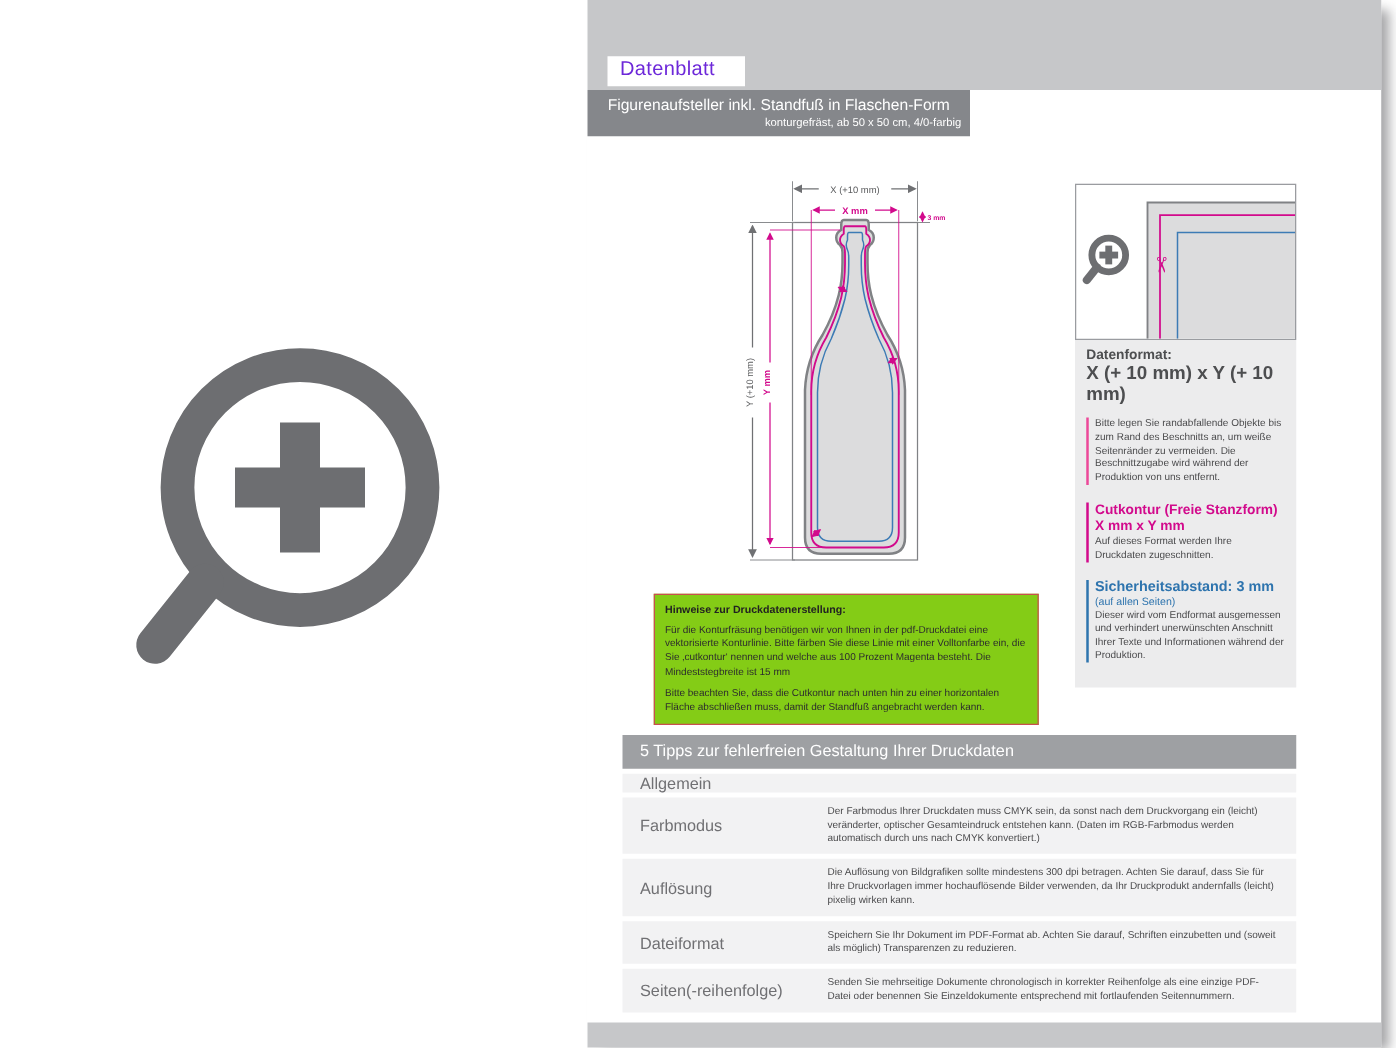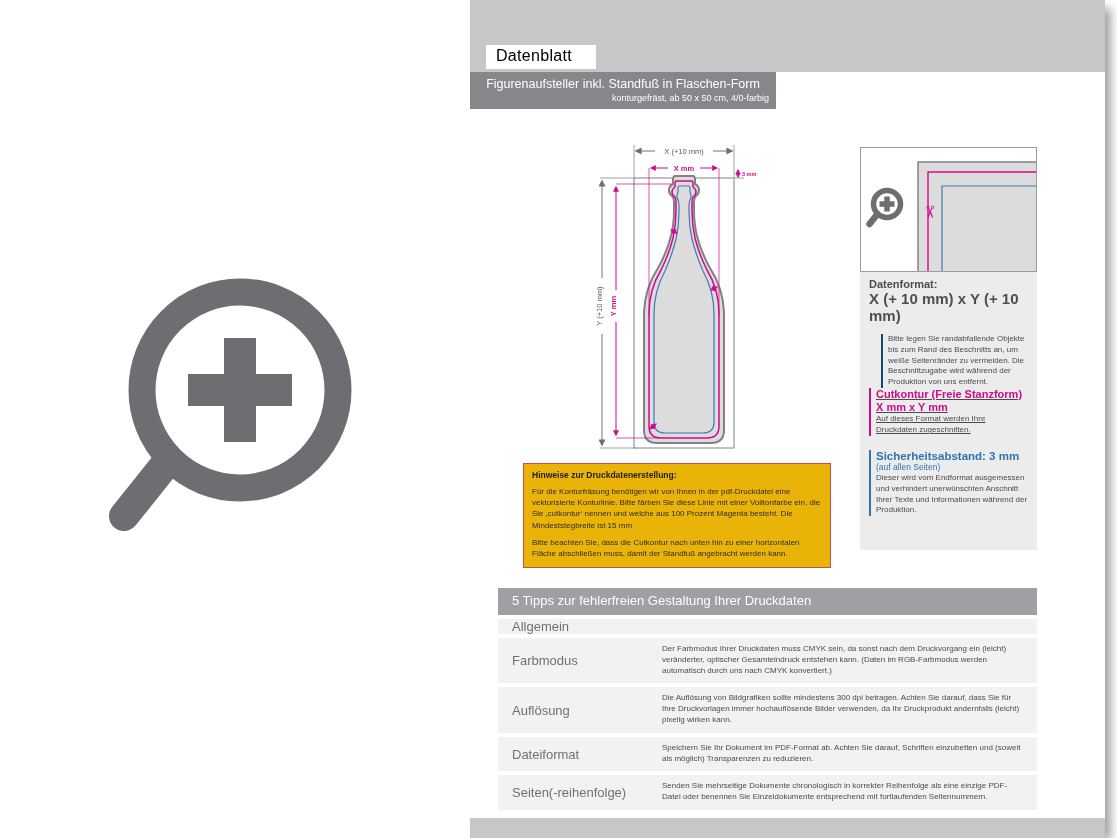--- a/index.html
+++ b/index.html
@@ -12,46 +12,46 @@
   
   .big-zoom{position:absolute;left:98px;top:272px;}
 
   
   .page{
     position:absolute;left:470px;top:0;width:635px;height:838px;background:#fff;
     box-shadow:9px 5px 9px -3px rgba(90,90,92,0.55);
   }
   .band-top{position:absolute;left:0;top:0;width:635px;height:72px;background:#c6c7c9;}
   .datenblatt{
-    position:absolute;left:16px;top:45px;background:#fff;color:#000000;
+    position:absolute;left:16px;top:45px;background:#fff;color:#6d28d9;
     font-size:16px;padding:2px 24px 4px 10px;letter-spacing:.3px;
   }
   .title-band{position:absolute;left:0;top:72px;width:306px;height:37px;background:#85878b;color:#fff;}
   .title-line{text-align:center;font-size:12.5px;margin-top:5px;white-space:nowrap;}
   .subtitle-line{text-align:right;font-size:9px;padding-right:7px;margin-top:2px;}
 
   .diagram-svg{position:absolute;left:122px;top:140px;}
 
   .hinweise{
-    position:absolute;left:53px;top:463px;width:290px;background:#eab308;
+    position:absolute;left:53px;top:475px;width:290px;background:#84cc16;
     border:1.5px solid #c94f4f;padding:4px 8px 2px 8px;
   }
   .hinweise h4{font-size:8.5px;margin:2px 0 6px;color:#222;font-weight:bold;}
   .hinweise p{font-size:8px;margin:0 0 6px;line-height:1.4;color:#2d2d2d;}
 
   .info-panel{
     position:absolute;left:390px;top:147px;width:177px;height:403px;background:#ececed;
   }
   .corner-box{width:177px;height:125px;background:#fff;border:1px solid #9a9ca0;box-sizing:border-box;}
   .panel-body{padding:6px 9px 0 9px;}
   .df-heading{font-size:11px;font-weight:bold;color:#4d4e50;margin:0;}
   .df-sub{font-size:15px;font-weight:bold;color:#4d4e50;margin:0 0 2px;}
   .pbody{font-size:8px;color:#4b4b4d;line-height:1.35;margin:0;}
-  .note{border-left:2px solid #0c4a6e;padding-left:5px;margin-top:10px;margin-left:12px;}
-  .cut-block{border-left:2px solid #d20a8c;padding-left:5px;text-decoration:underline;}
+  .note{border-left:2px solid #ec4899;padding-left:5px;margin-top:10px;}
+  .cut-block{border-left:2px solid #d20a8c;padding-left:5px;margin-top:14px;}
   .cut-h{font-size:11px;font-weight:bold;color:#d20a8c;margin:0;line-height:1.2;}
   .safe-block{border-left:2px solid #2e74ae;padding-left:5px;margin-top:14px;}
   .safe-h{font-size:11.5px;font-weight:bold;color:#2e74ae;margin:0;}
   .safe-sub{font-size:8.5px;color:#2e74ae;margin:0 0 1px;}
 
   .tips{position:absolute;left:28px;top:588px;width:539px;}
   .tips-header{background:#9ea0a3;color:#fff;font-size:13px;padding:5px 0 7px 14px;}
   .tip-row{display:flex;background:#f2f2f3;margin-top:4px;align-items:center;}
   .tip-label{flex:0 0 150px;font-size:13px;color:#707073;padding-left:14px;}
   .tip-text{flex:1;font-size:8px;color:#4b4b4d;line-height:1.35;padding:6px 14px 7px 0;}

